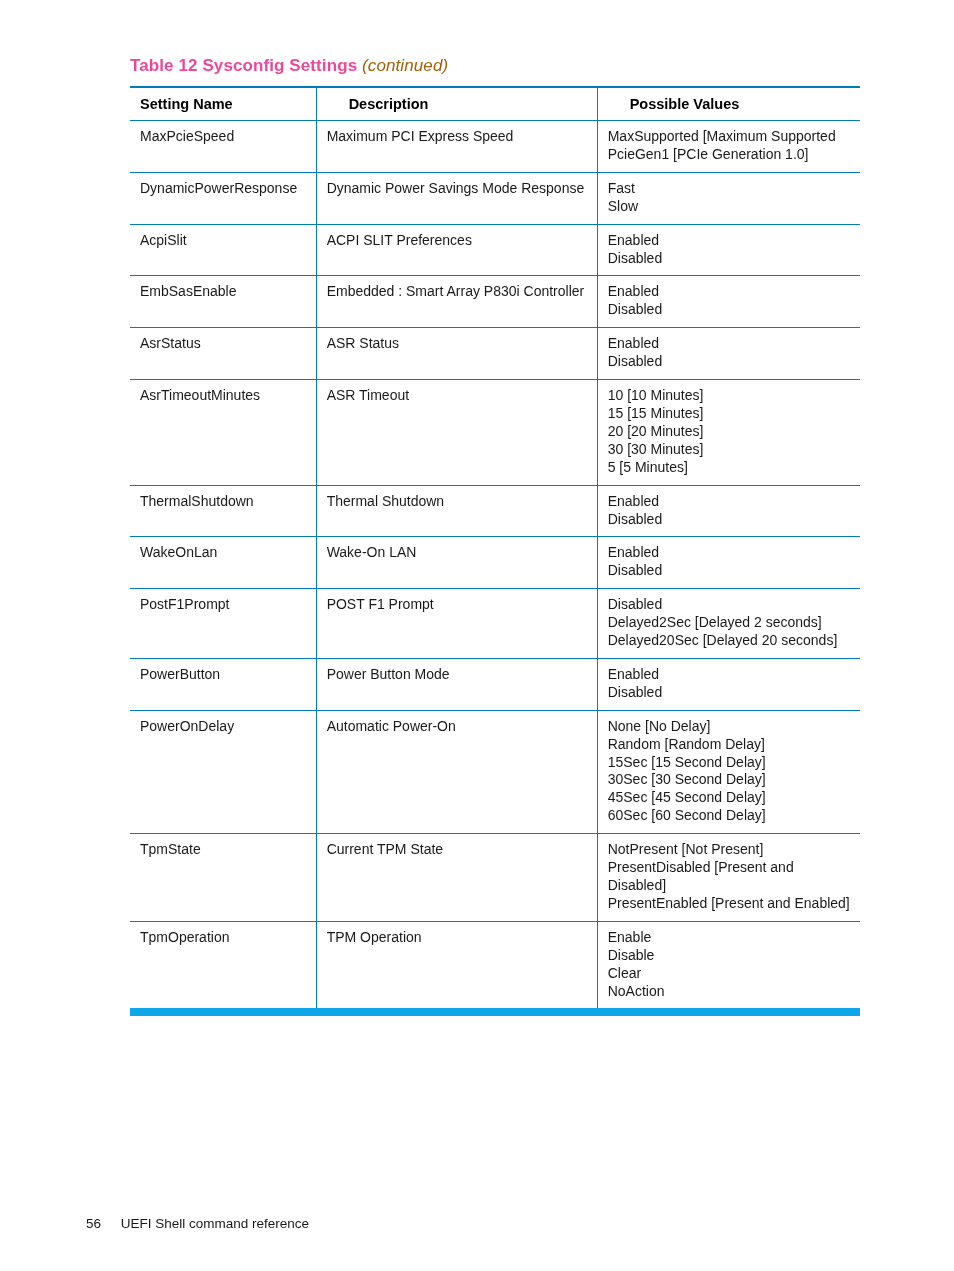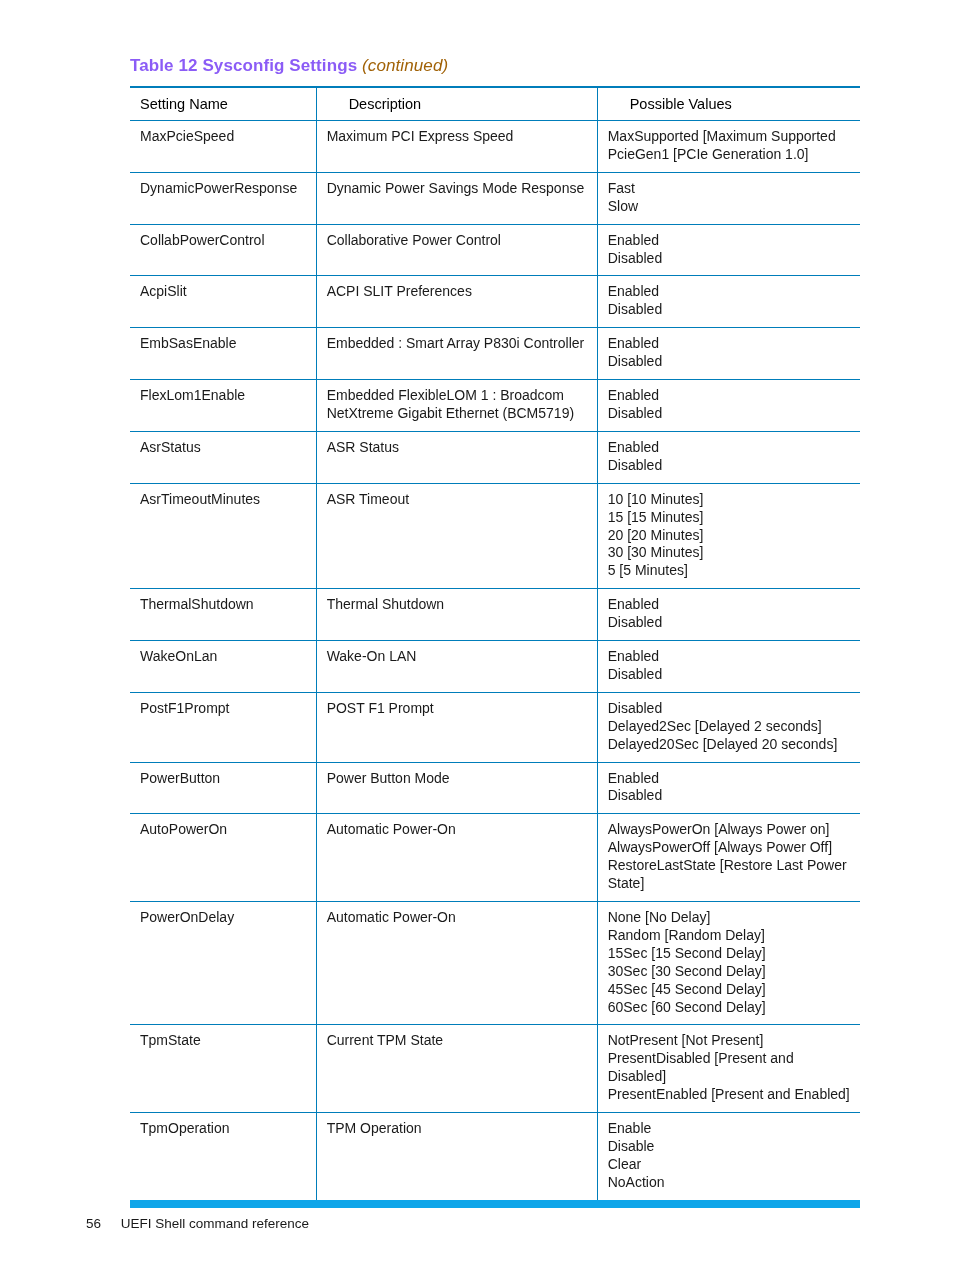--- a/index.html
+++ b/index.html
@@ -16,37 +16,37 @@
     box-sizing: border-box;
     padding: 56px 94px 40px 130px;
     position: relative;
   }
   .title-line {
     font-size: 17px;
     margin: 0 0 10px 0;
     letter-spacing: 0.1px;
   }
   .title-main {
-    color: #8b5cf6;
+    color: #ec4899;
     font-weight: 600;
   }
   .title-cont {
     color: #a16207;
     font-style: italic;
     font-weight: 400;
   }
   table.cfg {
     border-collapse: collapse;
     width: 100%;
     table-layout: fixed;
   }
   table.cfg thead th {
     background: #fff;
     text-align: left;
-    font-weight: 400;
+    font-weight: 700;
     font-size: 14.5px;
     color: #000;
     padding: 8px 10px;
     border-top: 2px solid #007dba;
     border-bottom: 1px solid #007dba;
     vertical-align: top;
   }
   table.cfg thead th + th {
     border-left: 1px solid #007dba;
     padding-left: 32px;
@@ -116,46 +116,30 @@
         </tr>
         <tr>
           <td>DynamicPowerResponse</td>
           <td>Dynamic Power Savings Mode Response</td>
           <td>
             <span class="pv-line">Fast</span>
             <span class="pv-line">Slow</span>
           </td>
         </tr>
         <tr>
-          <td>CollabPowerControl</td>
-          <td>Collaborative Power Control</td>
-          <td>
-            <span class="pv-line">Enabled</span>
-            <span class="pv-line">Disabled</span>
-          </td>
-        </tr>
-        <tr>
           <td>AcpiSlit</td>
           <td>ACPI SLIT Preferences</td>
           <td>
             <span class="pv-line">Enabled</span>
             <span class="pv-line">Disabled</span>
           </td>
         </tr>
         <tr>
           <td>EmbSasEnable</td>
           <td>Embedded : Smart Array P830i Controller</td>
-          <td>
-            <span class="pv-line">Enabled</span>
-            <span class="pv-line">Disabled</span>
-          </td>
-        </tr>
-        <tr>
-          <td>FlexLom1Enable</td>
-          <td>Embedded FlexibleLOM 1 : Broadcom NetXtreme Gigabit Ethernet (BCM5719)</td>
           <td>
             <span class="pv-line">Enabled</span>
             <span class="pv-line">Disabled</span>
           </td>
         </tr>
         <tr>
           <td>AsrStatus</td>
           <td>ASR Status</td>
           <td>
             <span class="pv-line">Enabled</span>
@@ -197,29 +181,20 @@
             <span class="pv-line">Delayed2Sec [Delayed 2 seconds]</span>
             <span class="pv-line">Delayed20Sec [Delayed 20 seconds]</span>
           </td>
         </tr>
         <tr>
           <td>PowerButton</td>
           <td>Power Button Mode</td>
           <td>
             <span class="pv-line">Enabled</span>
             <span class="pv-line">Disabled</span>
-          </td>
-        </tr>
-        <tr>
-          <td>AutoPowerOn</td>
-          <td>Automatic Power-On</td>
-          <td>
-            <span class="pv-line">AlwaysPowerOn [Always Power on]</span>
-            <span class="pv-line">AlwaysPowerOff [Always Power Off]</span>
-            <span class="pv-line">RestoreLastState [Restore Last Power State]</span>
           </td>
         </tr>
         <tr>
           <td>PowerOnDelay</td>
           <td>Automatic Power-On</td>
           <td>
             <span class="pv-line">None [No Delay]</span>
             <span class="pv-line">Random [Random Delay]</span>
             <span class="pv-line">15Sec [15 Second Delay]</span>
             <span class="pv-line">30Sec [30 Second Delay]</span>

